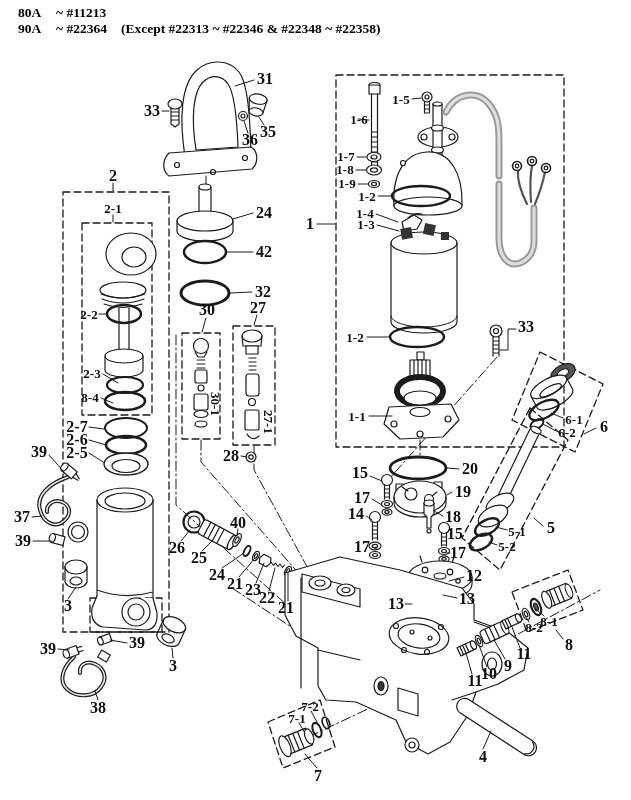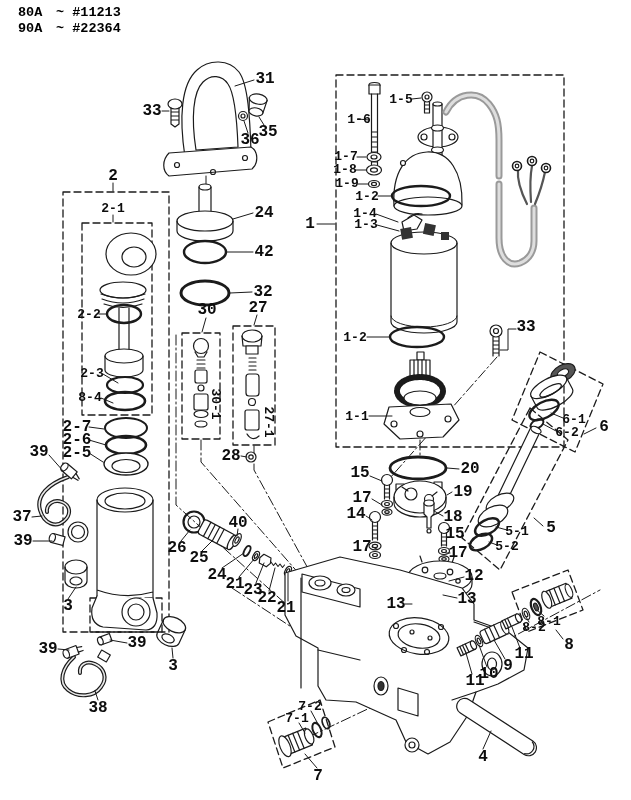--- a/index.html
+++ b/index.html
@@ -1,18 +1,18 @@
 <!DOCTYPE html>
 <html><head>
 <meta charset="utf-8">
 <title>Parts Diagram</title>
 <style>
   html,body{margin:0;padding:0;background:#fff;}
   .page{position:relative;width:631px;height:800px;background:#ffffff;overflow:hidden;
-        font-family:Liberation Mono, monospace;color:#000;}
+        font-family:Liberation Serif, serif;color:#000;}
   .header{position:absolute;left:18px;top:5px;font-weight:700;font-size:13.5px;line-height:16px;}
   .hrow{display:flex;align-items:baseline;height:16px;white-space:nowrap;}
   .hrow .model{display:inline-block;width:38px;}
   .hrow .note{margin-left:14px;}
   svg.art{position:absolute;left:0;top:0;}
   .callout-layer{position:absolute;left:0;top:0;width:631px;height:800px;}
   .callout{position:absolute;transform:translate(-50%,-50%);font-weight:700;color:#0d0d0d;
            white-space:nowrap;line-height:1;}
   .callout.lg{font-size:16px;}
   .callout.md{font-size:13px;}
@@ -24,20 +24,21 @@
 <div class="page">
 
   <div class="header">
     <div class="hrow">
       <span class="model">80A</span>
       <span class="serial">~ #11213</span>
     </div>
     <div class="hrow">
       <span class="model">90A</span>
       <span class="serial">~ #22364</span>
+      <span class="note">(Except #22313 ~ #22346 &amp; #22348 ~ #22358)</span>
     </div>
   </div>
 
   <svg class="art" width="631" height="800" viewBox="0 0 631 800">
     <g fill="none" stroke="#1b1b1b" stroke-width="1.2" stroke-linecap="round" stroke-linejoin="round">
 
       <g stroke-dasharray="7 4" stroke-width="1.3">
         <rect x="63" y="192" width="106" height="440"></rect>
         <rect x="82" y="223" width="70" height="192"></rect>
         <rect x="182" y="333" width="38" height="106"></rect>

